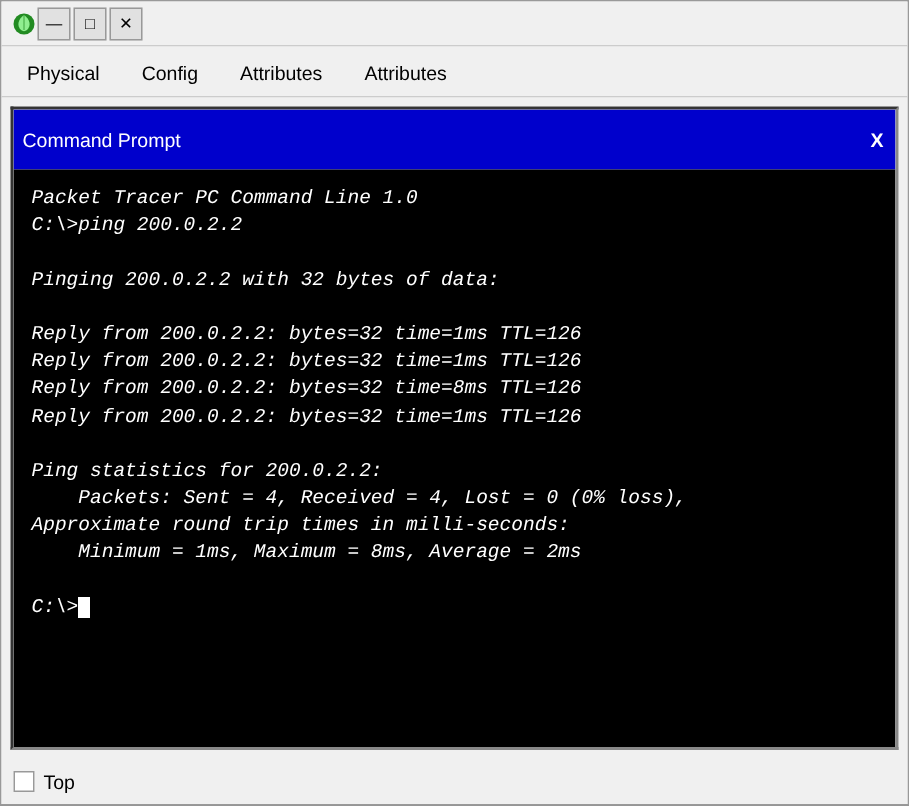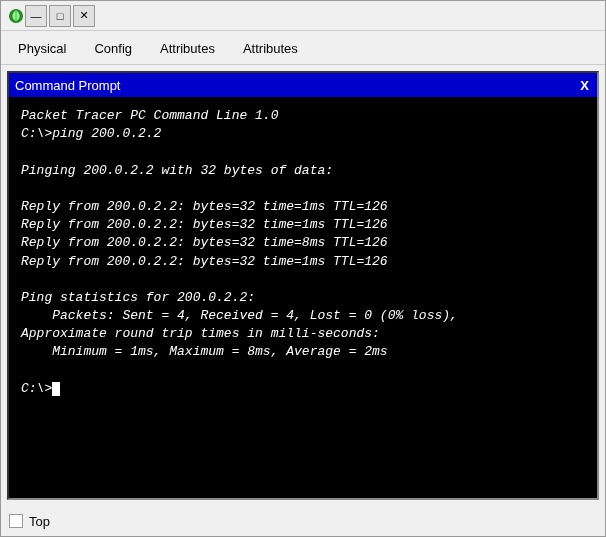--- a/index.html
+++ b/index.html
@@ -105,21 +105,21 @@
     }
     .cmd-title-bar {
       background: #0000cc;
       color: #fff;
       padding: 2px 6px;
       font-size: 13px;
       display: flex;
       align-items: center;
       justify-content: space-between;
       flex-shrink: 0;
-      height: 24px;
+      height: 40px;
     }
     .cmd-title-text {
       font-size: 13px;
     }
     .cmd-close-btn {
       color: #fff;
       font-size: 13px;
       cursor: pointer;
       background: none;
       border: none;

